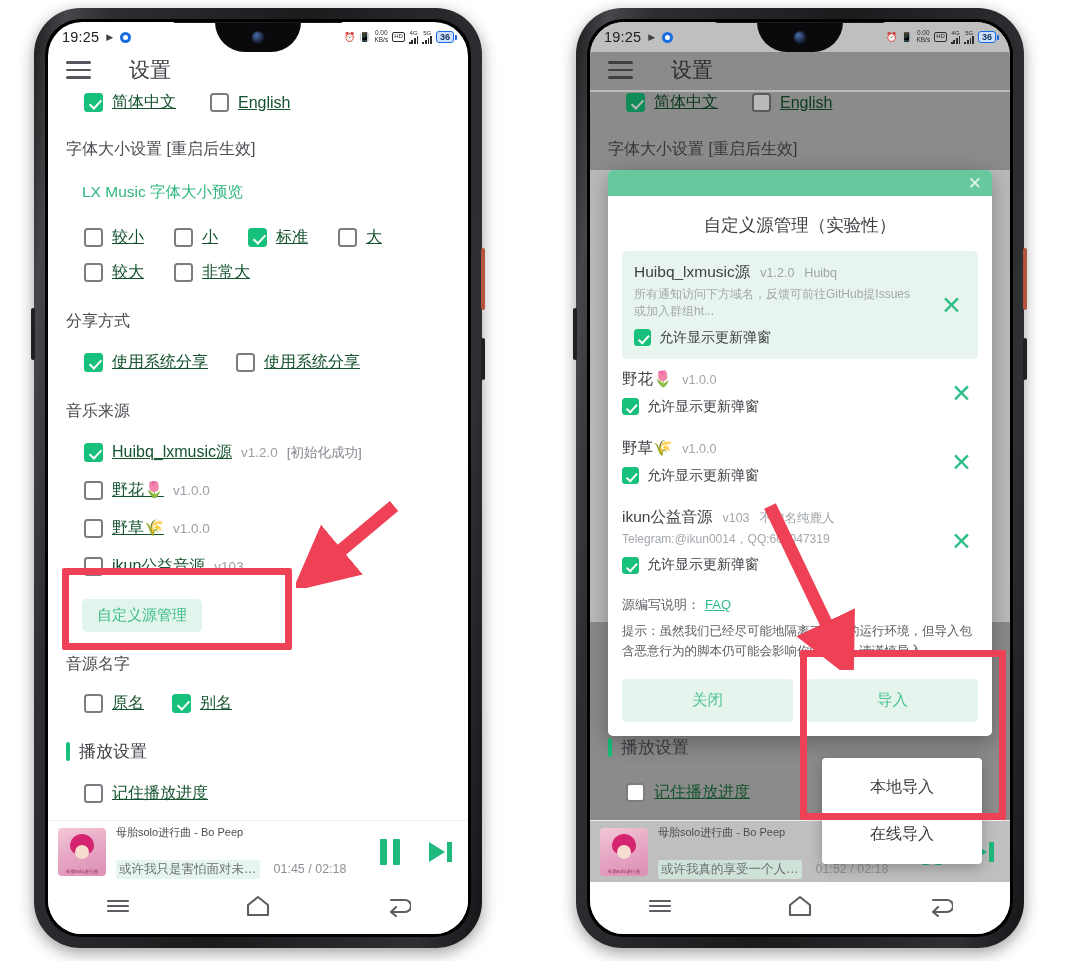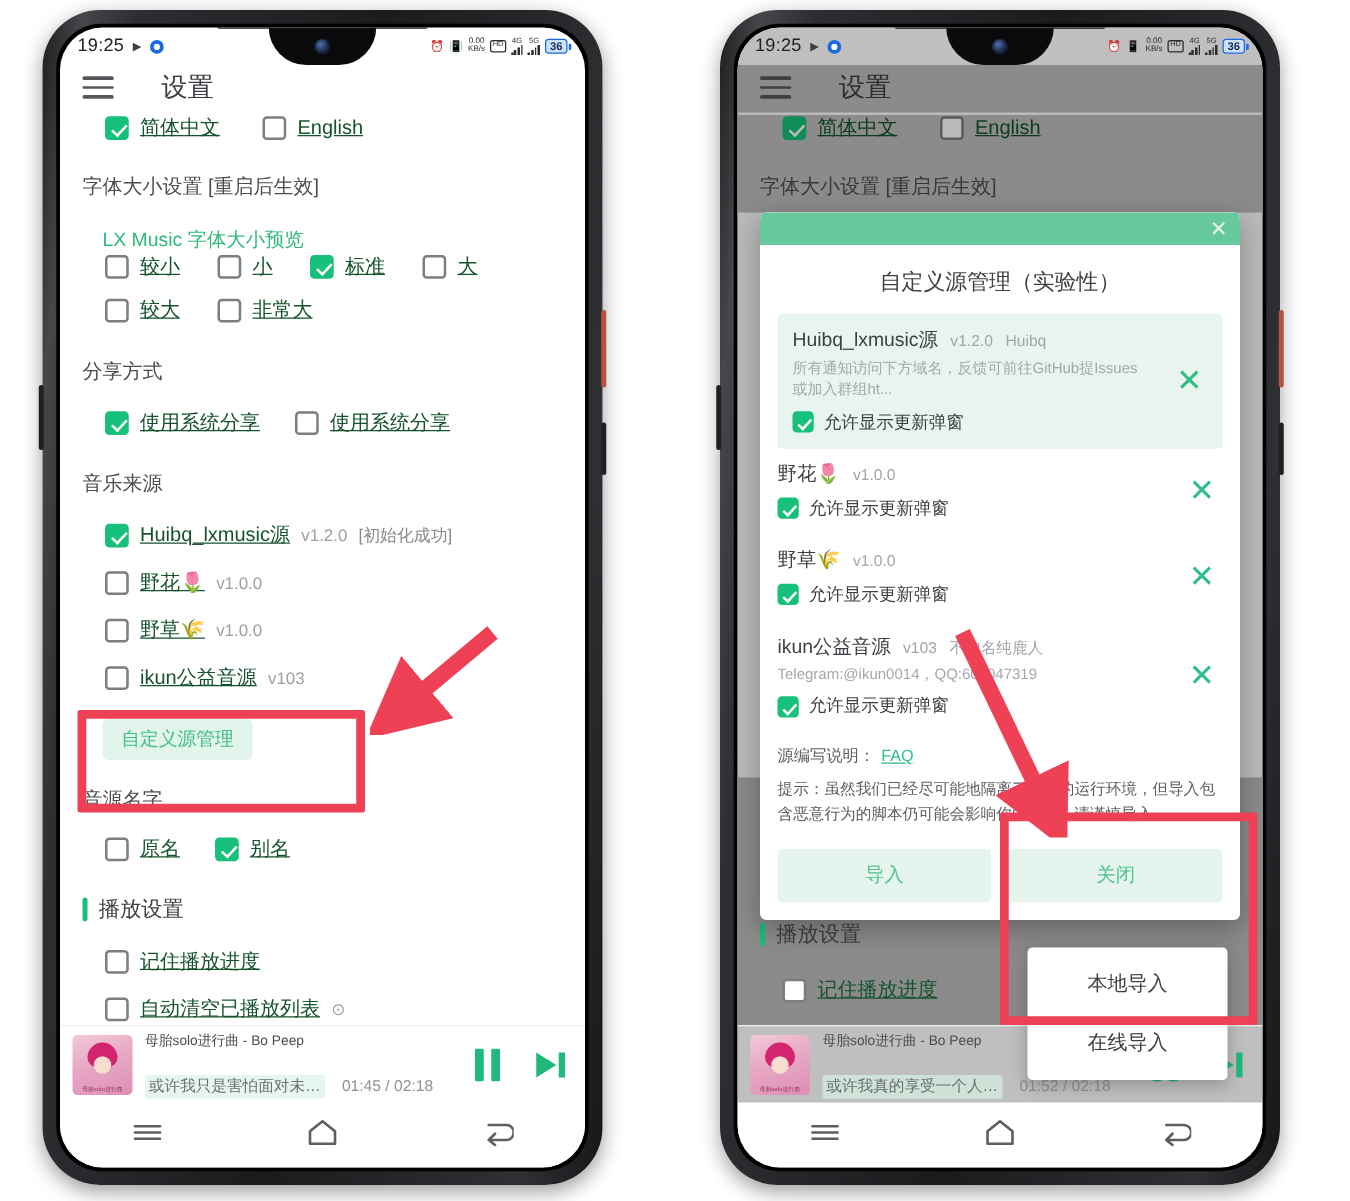--- a/index.html
+++ b/index.html
@@ -289,21 +289,21 @@
             <div class="opt">
               <span class="cb"></span>
               <span class="opt-label">English</span>
             </div>
           </div>
 
           <div class="sect-title" style="margin-top:26px">字体大小设置 [重启后生效]</div>
 
           <div class="green-link" style="margin-top:22px; padding-left:16px">LX Music 字体大小预览</div>
 
-          <div class="row" style="gap:30px; padding-left:18px; ">
+          <div class="row" style="gap:30px; padding-left:18px; margin-top:24px;">
             <div class="opt">
               <span class="cb"></span>
               <span class="opt-label">较小</span>
             </div>
             <div class="opt">
               <span class="cb"></span>
               <span class="opt-label">小</span>
             </div>
             <div class="opt">
               <span class="cb on"></span>
@@ -596,22 +596,22 @@
             </div>
 
             <div class="faq-row">
               <span>源编写说明：</span>
               <span class="faq-link">FAQ</span>
             </div>
             <div class="tip">提示：虽然我们已经尽可能地隔离了脚本的运行环境，但导入包含恶意行为的脚本仍可能会影响你的系统，请谨慎导入。</div>
           </div>
 
           <div class="dlg-actions">
+            <div class="act-btn">关闭</div>
             <div class="act-btn">导入</div>
-            <div class="act-btn">关闭</div>
           </div>
         </div>
 
         <div class="dropdown">
           <div class="dd-item">本地导入</div>
           <div class="dd-item">在线导入</div>
         </div>
 
         <div class="playerbar" style="background:#bfbfbf; z-index:22">
           <div class="cover">

